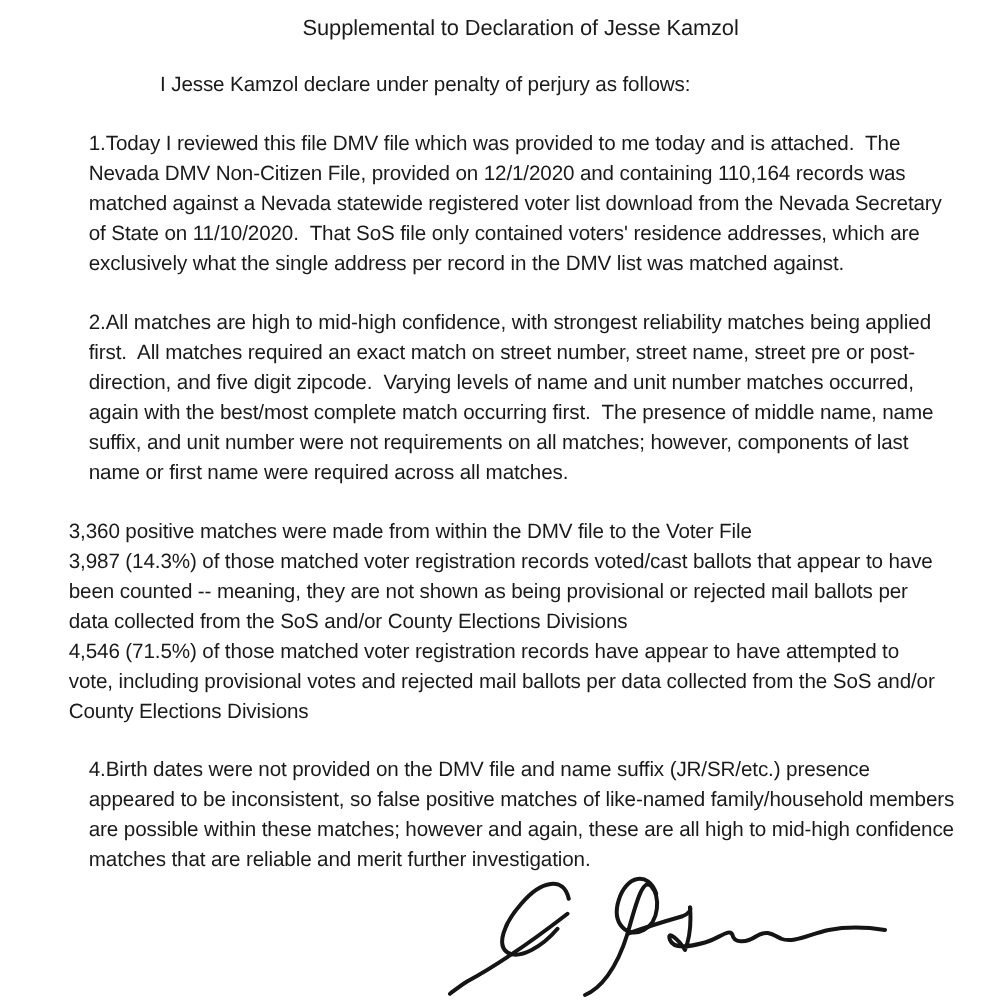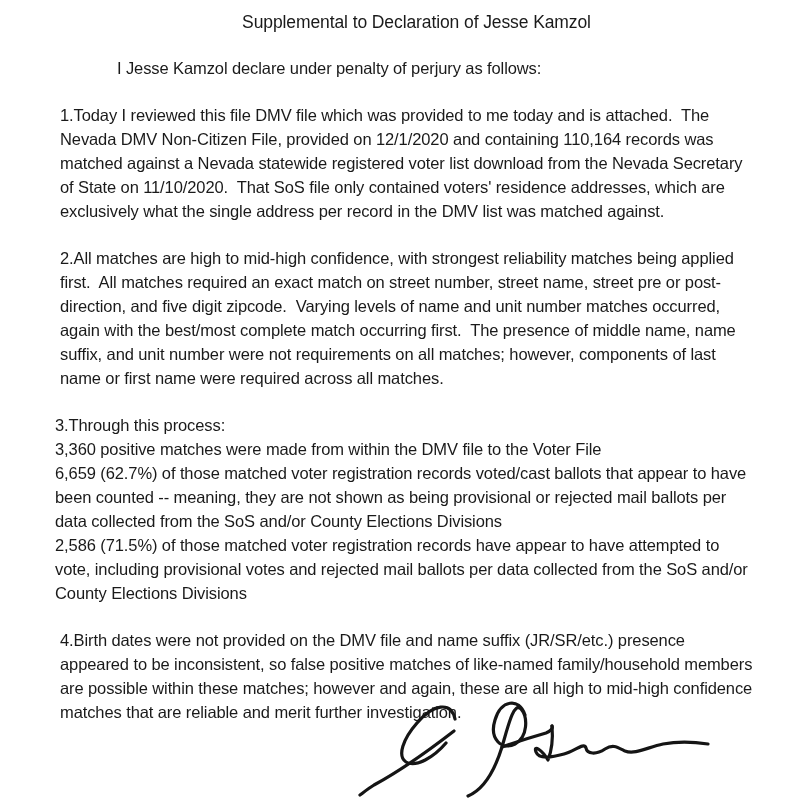--- a/index.html
+++ b/index.html
@@ -27,21 +27,21 @@
     font-size: 17.5px;
     line-height: 24px;
     margin: 0 0 22px 0;
     letter-spacing: -0.1px;
   }
   .para, .intro, .p3-line {
     font-size: 16.5px;
     line-height: 24px;
     letter-spacing: -0.1px;
     white-space: pre-wrap;
-    margin: 0 0 23px 5px;
+    margin: 0 0 23px 16px;
     max-width: 695px;
   }
   .intro {
     text-indent: 57px;
   }
   .para3 {
     margin: 0 0 23px 0;
   }
   .p3-line {
     margin: 0;
@@ -67,24 +67,23 @@
 
   <div class="doc-title">Supplemental to Declaration of Jesse Kamzol</div>
 
   <p class="intro">I Jesse Kamzol declare under penalty of perjury as follows:</p>
 
   <p class="para">1.Today I reviewed this file DMV file which was provided to me today and is attached.  The Nevada DMV Non-Citizen File, provided on 12/1/2020 and containing 110,164 records was matched against a Nevada statewide registered voter list download from the Nevada Secretary of State on 11/10/2020.  That SoS file only contained voters' residence addresses, which are exclusively what the single address per record in the DMV list was matched against.</p>
 
   <p class="para">2.All matches are high to mid-high confidence, with strongest reliability matches being applied first.  All matches required an exact match on street number, street name, street pre or post-direction, and five digit zipcode.  Varying levels of name and unit number matches occurred, again with the best/most complete match occurring first.  The presence of middle name, name suffix, and unit number were not requirements on all matches; however, components of last name or first name were required across all matches.</p>
 
   <div class="para3">
-    <div class="p3-line">3.Through this process:</div>
     <div class="p3-line">3,360 positive matches were made from within the DMV file to the Voter File</div>
-    <div class="p3-line">6,659 (62.7%) of those matched voter registration records voted/cast ballots that appear to have been counted -- meaning, they are not shown as being provisional or rejected mail ballots per data collected from the SoS and/or County Elections Divisions</div>
-    <div class="p3-line">2,586 (71.5%) of those matched voter registration records have appear to have attempted to vote, including provisional votes and rejected mail ballots per data collected from the SoS and/or County Elections Divisions</div>
+    <div class="p3-line">3,987 (14.3%) of those matched voter registration records voted/cast ballots that appear to have been counted -- meaning, they are not shown as being provisional or rejected mail ballots per data collected from the SoS and/or County Elections Divisions</div>
+    <div class="p3-line">4,546 (71.5%) of those matched voter registration records have appear to have attempted to vote, including provisional votes and rejected mail ballots per data collected from the SoS and/or County Elections Divisions</div>
   </div>
 
   <p class="para">4.Birth dates were not provided on the DMV file and name suffix (JR/SR/etc.) presence appeared to be inconsistent, so false positive matches of like-named family/household members are possible within these matches; however and again, these are all high to mid-high confidence matches that are reliable and merit further investigation.</p>
 
   <div class="signature-area">
     <svg class="signature-scrawl" width="360" height="116" viewBox="0 0 360 116" fill="none" stroke="#151515" stroke-width="3.2" stroke-linecap="round" stroke-linejoin="round">
 
       <path d="M 99 35 C 95 17, 77 20, 61 39 C 47 55, 41 72, 50 78 C 60 84, 78 73, 90 59"></path>
       <path d="M 98 47 C 76 64, 44 87, 18 101 C 13 104, 8 108, 4 111"></path>
 

